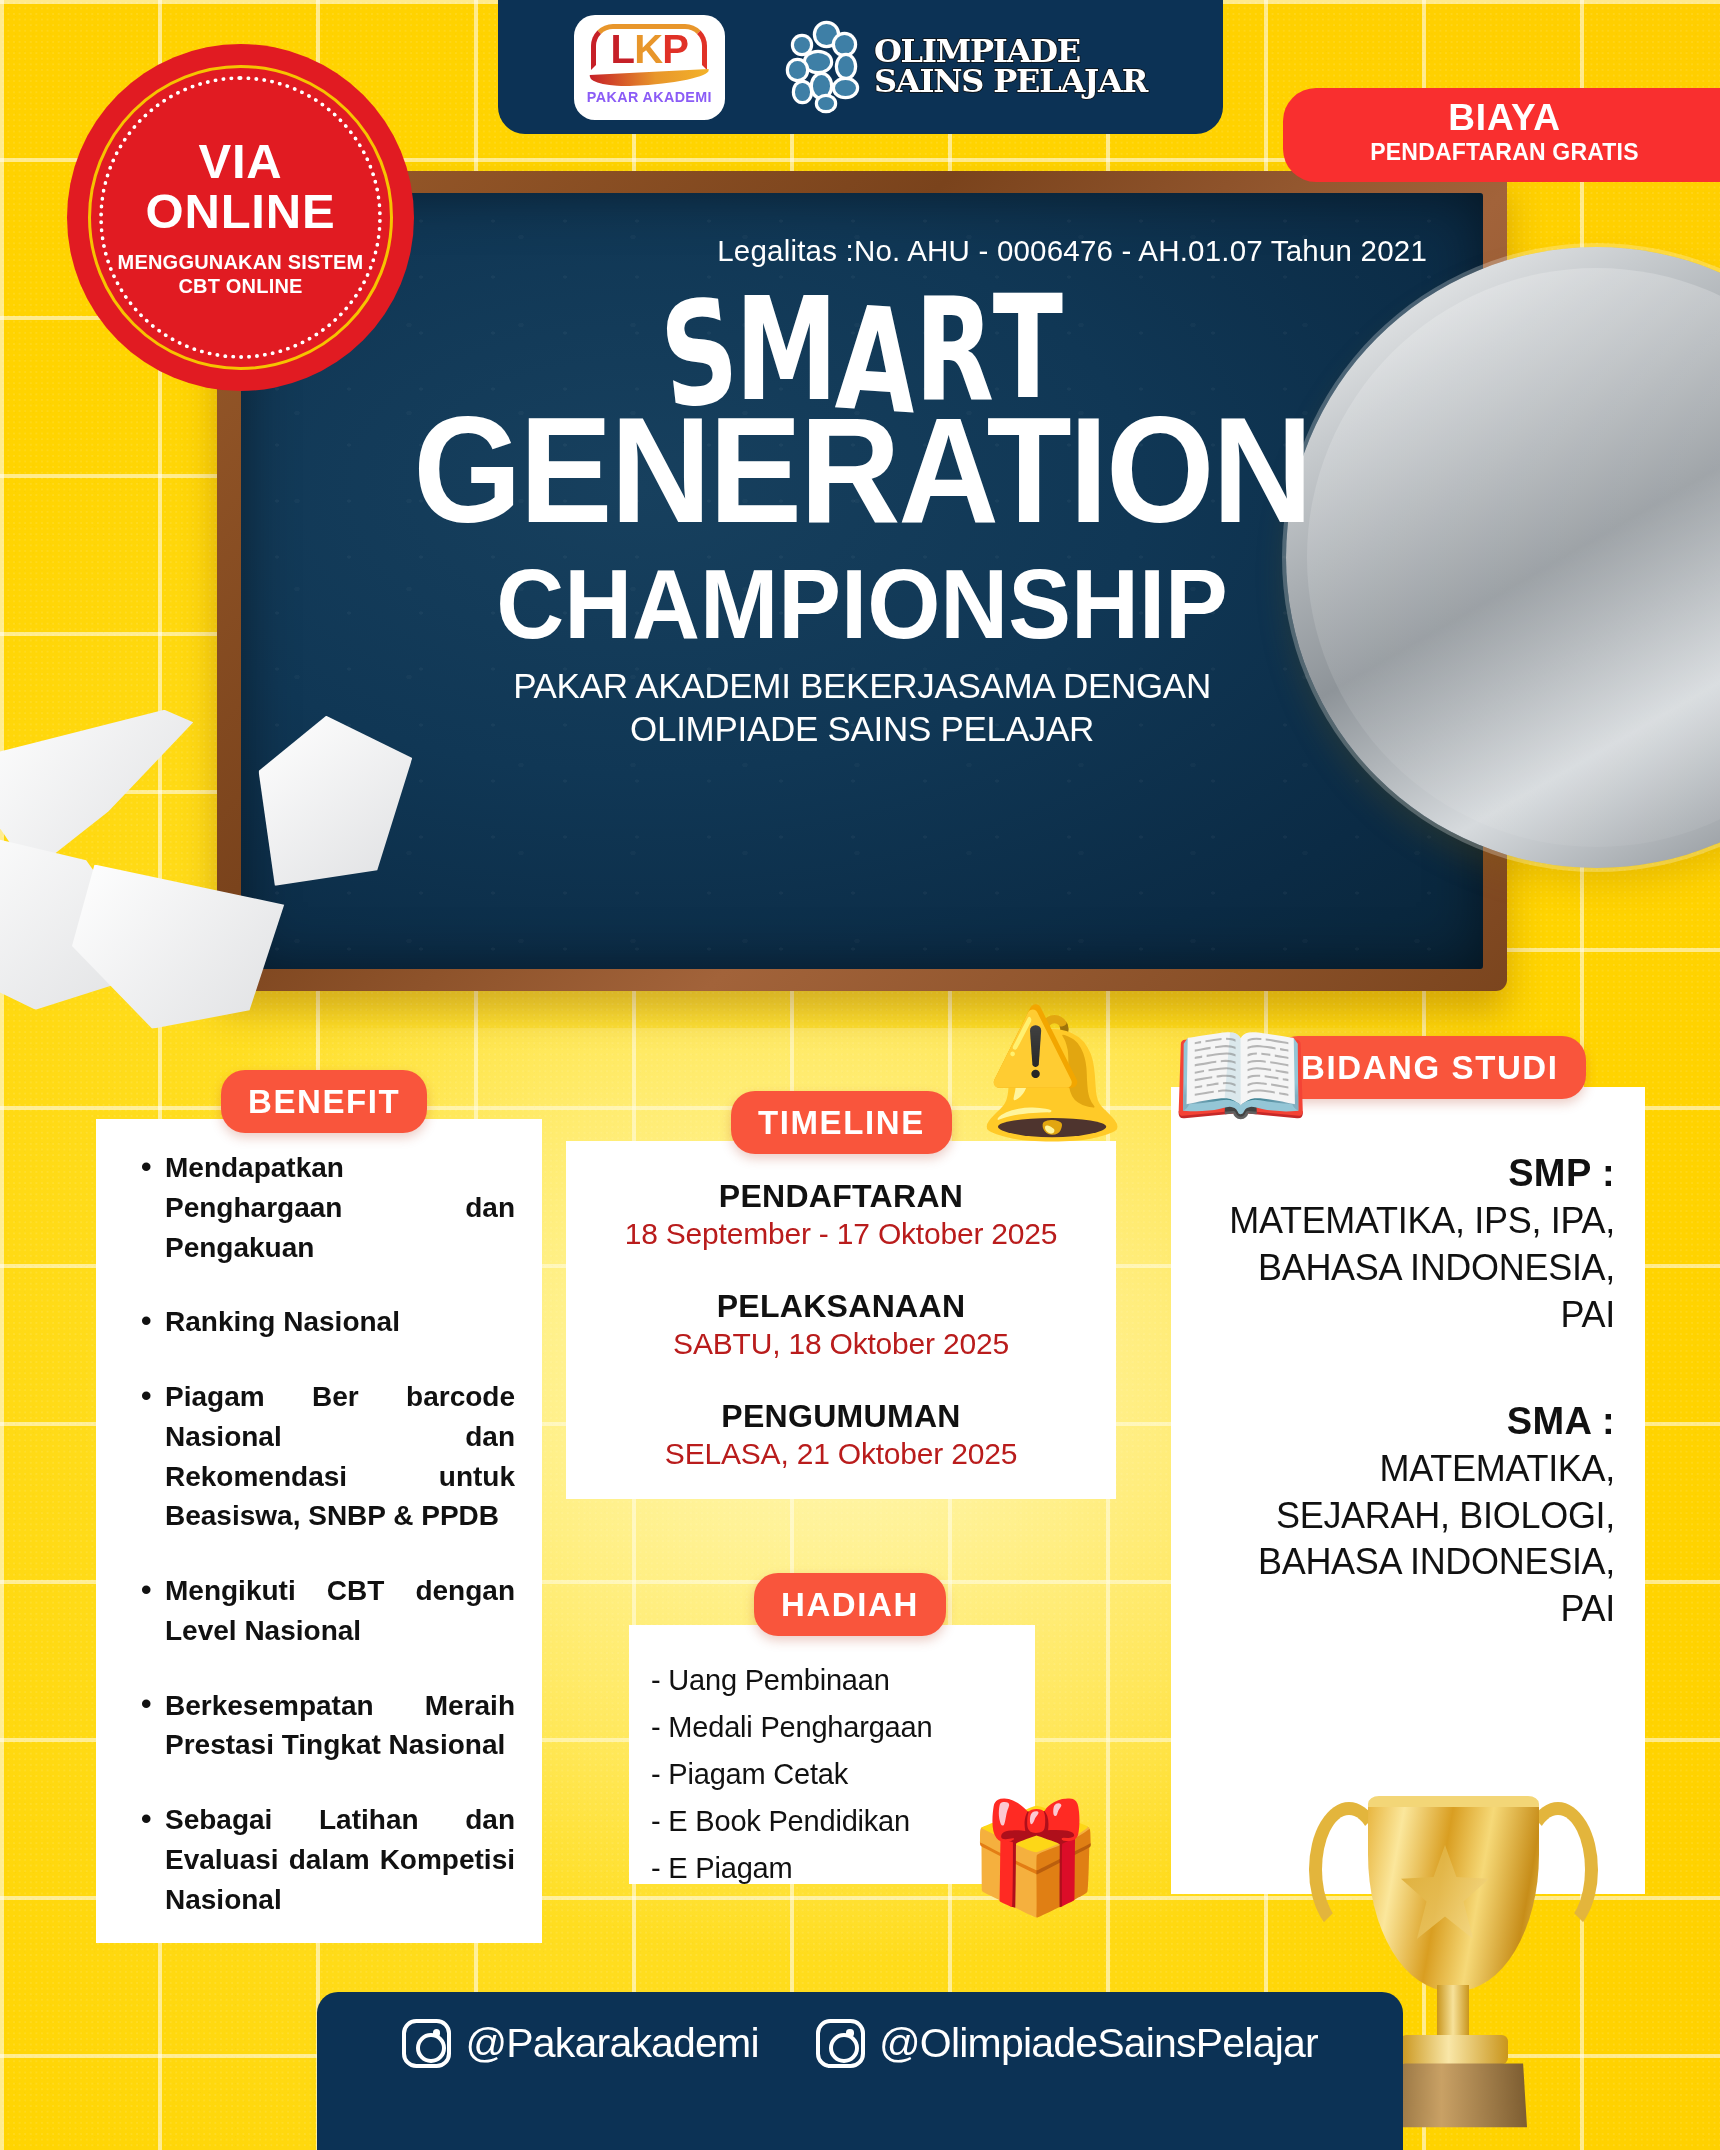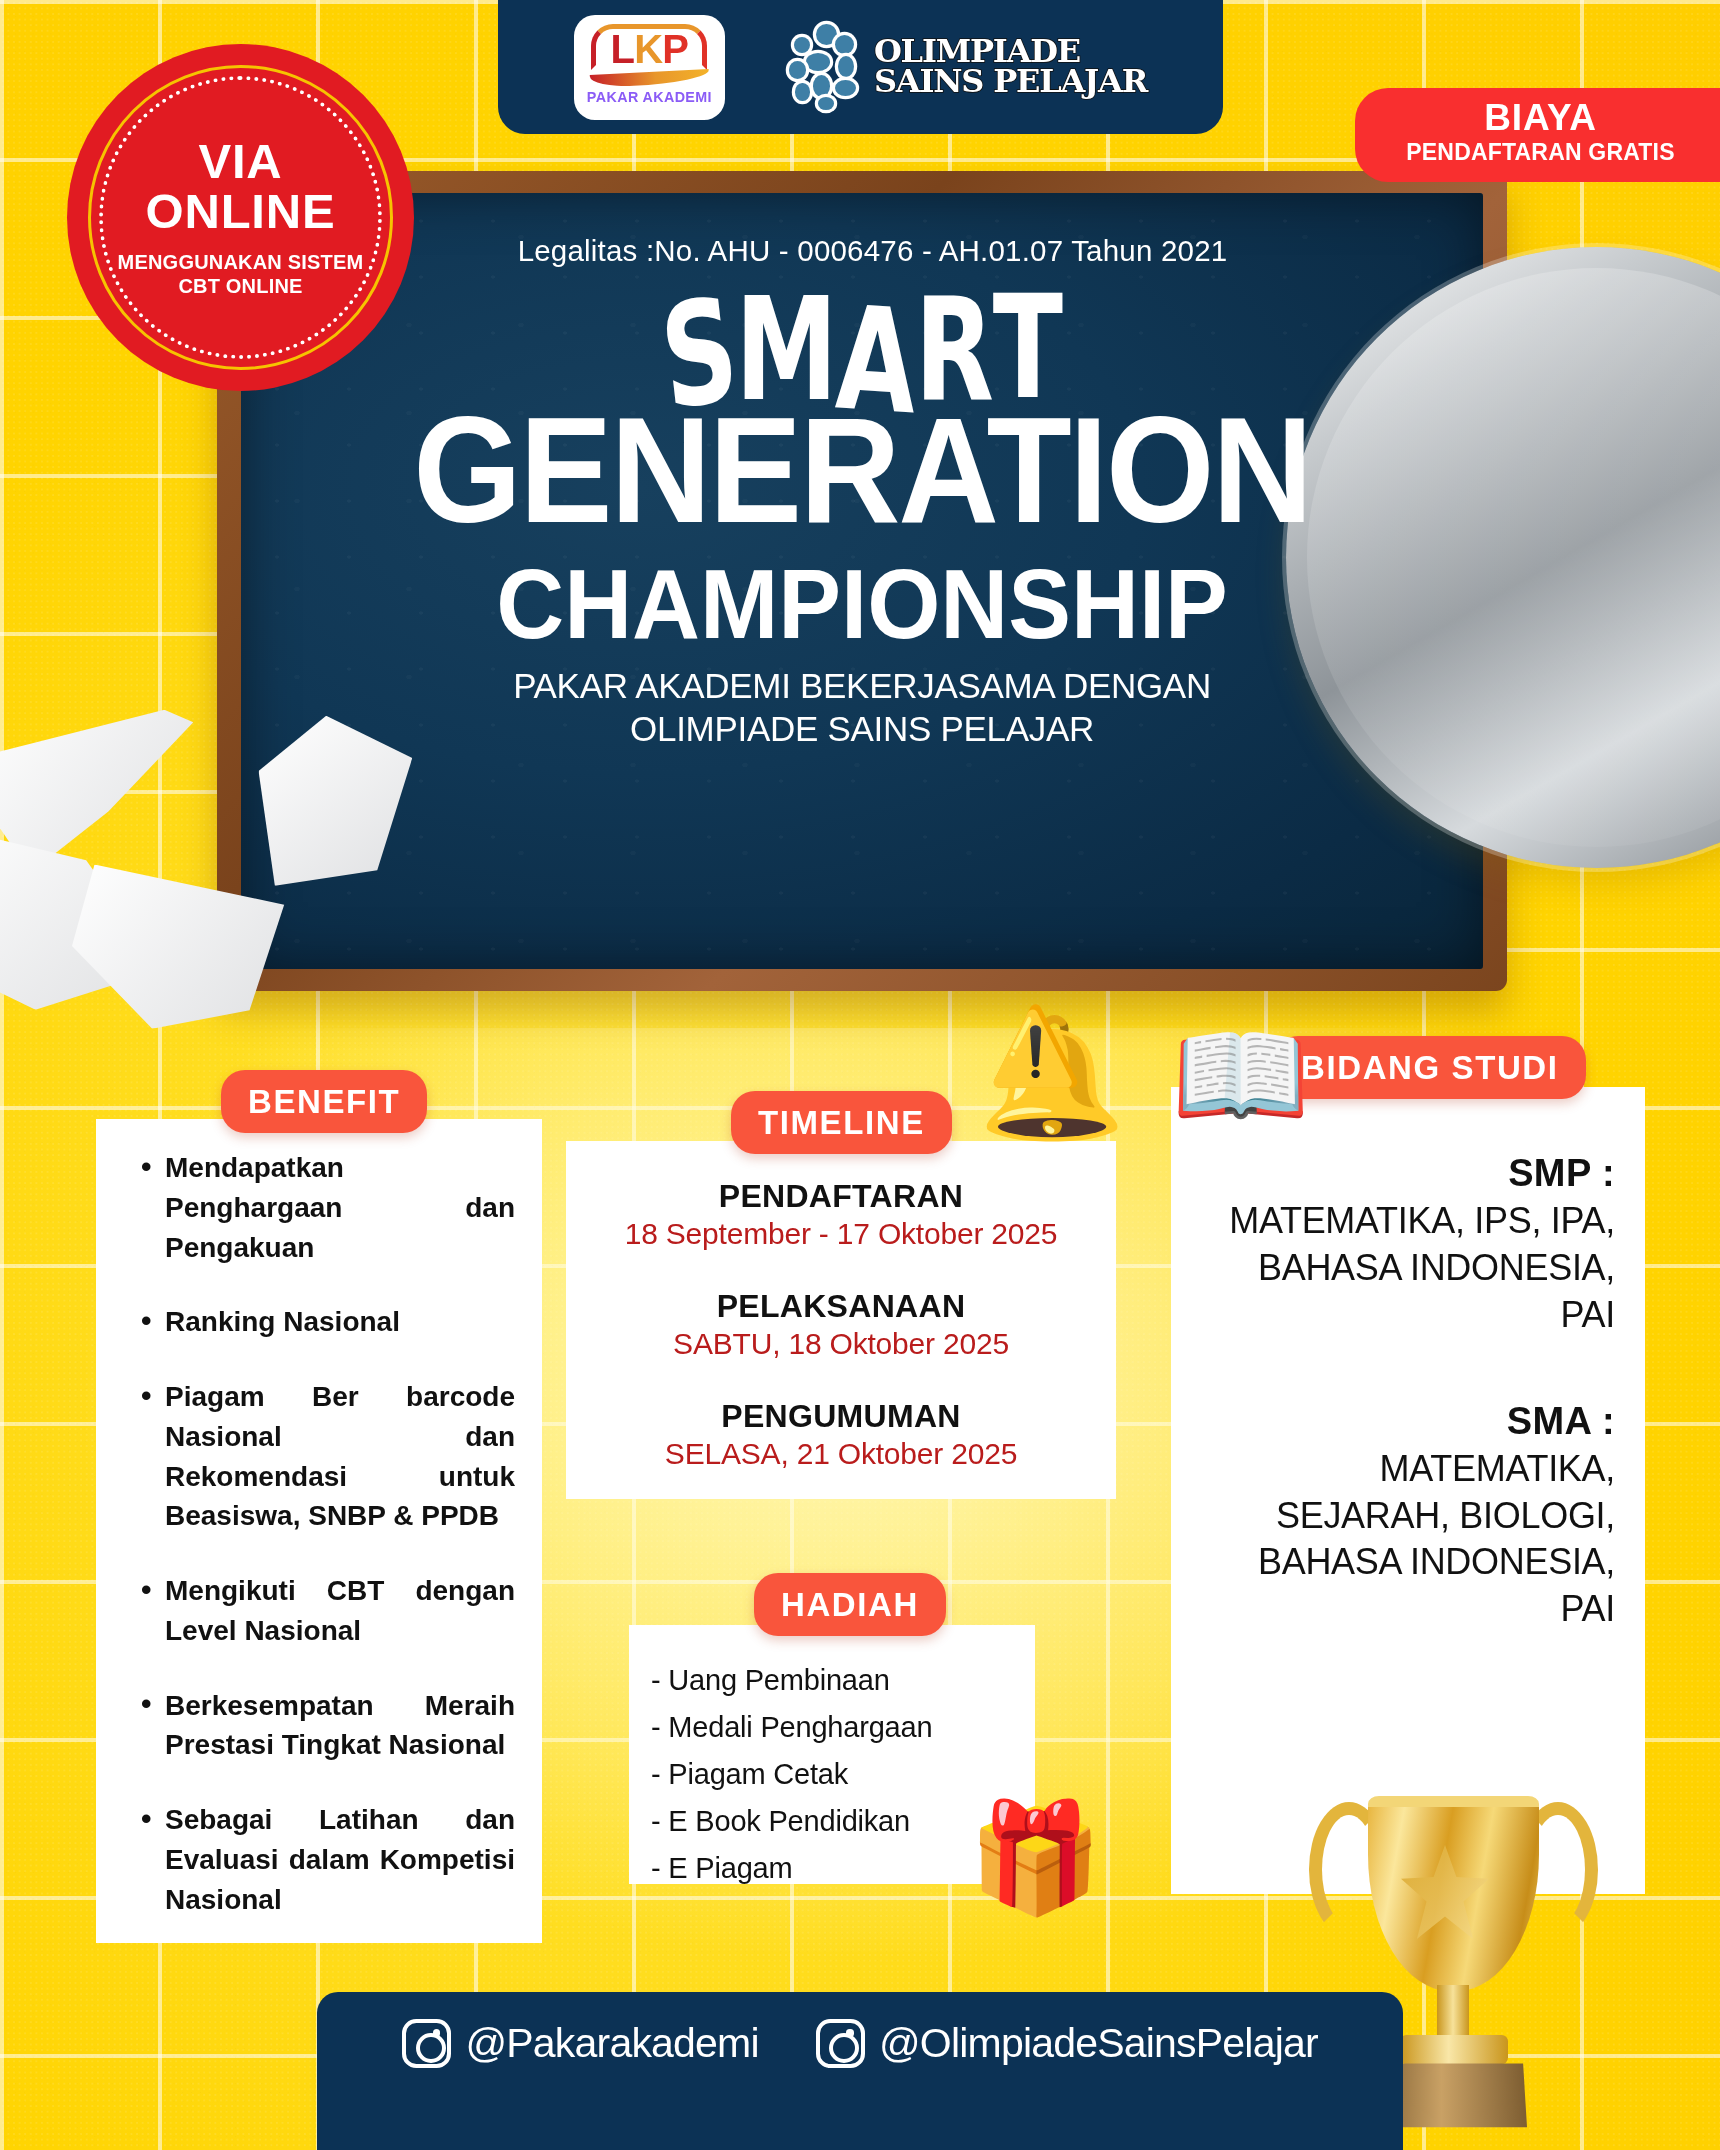--- a/index.html
+++ b/index.html
@@ -112,21 +112,21 @@
   }
   .via-content {
     position:relative; z-index:4; text-align:center; color:#fff; width:263px;
   }
   .via-t1 { font-size:49px; font-weight:bold; line-height:1.02; letter-spacing:0.8px; }
   .via-t2 { font-size:49px; font-weight:bold; line-height:1.02; letter-spacing:0.8px; }
   .via-t3 { font-size:20px; font-weight:bold; line-height:1.2; margin-top:12.7px; letter-spacing:0.2px; }
 
   
   .biaya {
-    position:absolute; right:0; top:88px; width:366px; padding:11px 32px 16px 37px;
+    position:absolute; right:0; top:88px; width:438px; padding:11px 32px 16px 37px;
     background:#F92F2F; color:#fff; text-align:center;
     border-top-left-radius:33px; border-bottom-left-radius:33px;
   }
   .biaya-t1 { font-size:37px; font-weight:bold; letter-spacing:0.8px; line-height:1.05; }
   .biaya-t2 { font-size:23px; font-weight:bold; letter-spacing:0.2px; margin-top:1.6px; }
 
   
   .board-frame {
     position:absolute; left:217px; top:171px; width:1290px; height:820px;
     background:linear-gradient(135deg,#9A5B2B,#7A431C 35%,#A2633A 62%,#7B451E);
@@ -143,21 +143,21 @@
     box-shadow: inset 0 0 56px rgba(0,0,0,.45);
   }
   .board::after {
     content:""; position:absolute; inset:0;
     background-image:
       radial-gradient(rgba(255,255,255,.035) 1.6px, transparent 2.4px),
       radial-gradient(rgba(255,255,255,.025) 2.4px, transparent 3.2px);
     background-size: 72px 56px, 112px 88px;
   }
   .board-inner { position:relative; z-index:2; padding:41px 56px 0; text-align:center; color:#fff; }
-  .legalitas { font-size:29.5px; letter-spacing:0.2px; text-align:center; padding-left:21px; }
+  .legalitas { font-size:29.5px; letter-spacing:0.2px; text-align:right; padding-left:21px; }
   .smart {
     font-size:143px; font-weight:bold; letter-spacing:-1.6px; line-height:.88;
     margin-top:19px;
     font-family:"DejaVu Sans Condensed","Liberation Sans Narrow","Liberation Sans", sans-serif;
     transform:scaleX(.80); transform-origin:center;
   }
   .smart .s1 { display:inline-block; transform:rotate(-8deg) translateY(4.8px); }
   .smart .a1 { display:inline-block; transform:translateY(11px) rotate(3deg); }
   .smart .t1 { display:inline-block; transform:translateY(-1.6px); }
   .generation {

